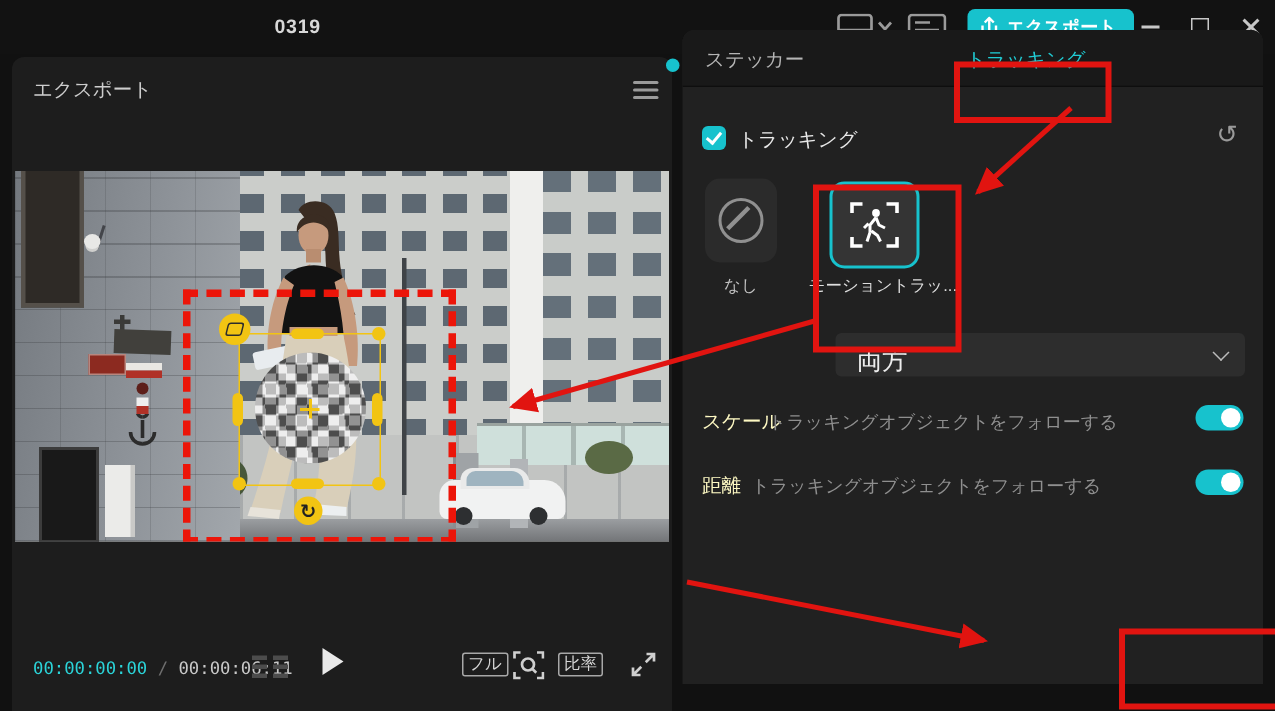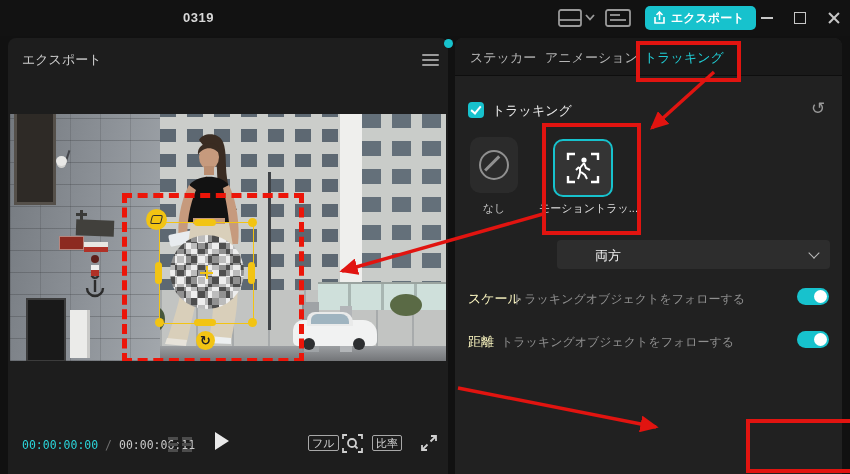--- a/index.html
+++ b/index.html
@@ -68,36 +68,36 @@
   .dashed-box{position:absolute;left:112px;top:79px;width:172px;height:160px;border:5px dashed #ec1509;}
   
   .timecode{position:absolute;left:14px;top:400px;font-family:"DejaVu Sans Mono",monospace;font-size:11.5px;color:#2bd4d9;}
   .timecode .sep{color:#6f6f6f;} .timecode .total{color:#c9c9c9;}
   .frame-icon{position:absolute;left:160px;top:399px;display:flex;gap:4px;}
   .frame-icon .col{display:flex;flex-direction:column;gap:3px;}
   .frame-icon .col i{display:block;width:10px;height:3px;background:#4c4c4c;}
   .play-btn{position:absolute;left:207px;top:394px;width:0;height:0;border-left:14px solid #e9e9e9;border-top:9px solid transparent;border-bottom:9px solid transparent;cursor:pointer;}
   .mini-label{position:absolute;top:397px;font-size:11px;color:#d5d5d5;border:1.4px solid #a8a8a8;border-radius:2px;padding:1px 3px;line-height:1.1;cursor:pointer;}
   
-  .inspector{position:absolute;left:455px;top:38px;width:387px;height:436px;background:#212121;border-radius:8px 8px 0 0;}
+  .inspector{position:absolute;left:455px;top:20px;width:387px;height:436px;background:#212121;border-radius:8px 8px 0 0;}
   .tabbar{position:absolute;left:0;top:0;width:387px;height:37px;background:#191919;border-radius:8px 8px 0 0;border-bottom:1px solid #0e0e0e;}
   .tab{position:absolute;top:11px;font-size:13px;color:#b5b5b5;cursor:pointer;}
   .tab.on{color:#20ccd4;}
   .checkbox{position:absolute;left:13px;top:64px;width:16px;height:16px;border-radius:4px;background:#17c2cd;cursor:pointer;}
   .checkbox:after{content:"";position:absolute;left:5px;top:2px;width:4px;height:8px;border:solid #fff;border-width:0 2px 2px 0;transform:rotate(40deg);}
   .cb-label{position:absolute;left:37px;top:64px;font-size:13px;color:#e9e9e9;}
   .reset-icon{position:absolute;left:356px;top:60px;font-size:17px;color:#9a9a9a;cursor:pointer;}
   .opt-card{position:absolute;border-radius:10px;background:#2b2b2b;display:flex;align-items:center;justify-content:center;cursor:pointer;}
   .opt-card.sel{background:#343434;border:2px solid #17c2cd;}
   .opt-label{position:absolute;font-size:11px;color:#c2c2c2;text-align:center;white-space:nowrap;}
   .no-icon{width:26px;height:26px;border:2.5px solid #909090;border-radius:50%;position:relative;}
   .no-icon:after{content:"";position:absolute;left:1px;top:10px;width:20px;height:2.5px;background:#909090;transform:rotate(-45deg);}
   .row-label{position:absolute;font-size:13px;color:#d9d9d9;}
   .dropdown{position:absolute;left:102px;top:202px;width:273px;height:29px;background:#2d2d2d;border-radius:4px;cursor:pointer;}
-  .dropdown .val{position:absolute;left:14px;top:7px;font-size:13px;color:#ededed;margin-left:24px;}
+  .dropdown .val{position:absolute;left:14px;top:7px;font-size:17px;color:#ededed;}
   .chev{position:absolute;right:12px;top:9px;width:7px;height:7px;border-right:1.8px solid #bbb;border-bottom:1.8px solid #bbb;transform:rotate(45deg);}
   .follow-name{position:absolute;font-size:13px;font-weight:normal;color:#fef9c3;}
   .follow-desc{position:absolute;font-size:12px;color:#8f8f8f;}
   .toggle{position:absolute;left:342px;width:32px;height:17px;border-radius:9px;background:#555;cursor:pointer;}
   .toggle.on{background:#17c2cd;}
   .toggle .knob{position:absolute;right:2px;top:2px;width:13px;height:13px;border-radius:50%;background:#fff;}
   .footer{position:absolute;left:0;top:374px;width:387px;height:62px;background:#262626;border-top:1px solid #151515;}
   .start-btn{position:absolute;left:300px;top:16px;width:83px;height:28px;background:#17b7c9;border-radius:5px;color:#fff;font-size:14px;font-weight:bold;display:flex;align-items:center;justify-content:center;cursor:pointer;}
   
   .redbox{position:absolute;border:4px solid #e11410;pointer-events:none;}
@@ -251,21 +251,20 @@
     </svg>
     <div class="mini-label" style="left:364px;">比率</div>
     <svg style="position:absolute;left:412px;top:396px;" width="18" height="18" viewBox="0 0 18 18">
       <path d="M11 2 H16 V7 M16 2 L10.5 7.5 M7 16 H2 V11 M2 16 L7.5 10.5" fill="none" stroke="#cfcfcf" stroke-width="1.8"></path>
     </svg>
   </div>
 
   <div class="inspector">
     <div class="tabbar">
       <div class="tab" style="left:15px;">ステッカー</div>
-      <div class="tab" style="left:90px;">アニメーション</div>
       <div class="tab on" style="left:189px;">トラッキング</div>
     </div>
 
     <div class="checkbox"></div>
     <div class="cb-label">トラッキング</div>
     <div class="reset-icon">↺</div>
 
     <div class="opt-card" style="left:15px;top:99px;width:48px;height:56px;">
       <span class="no-icon"></span>
     </div>

